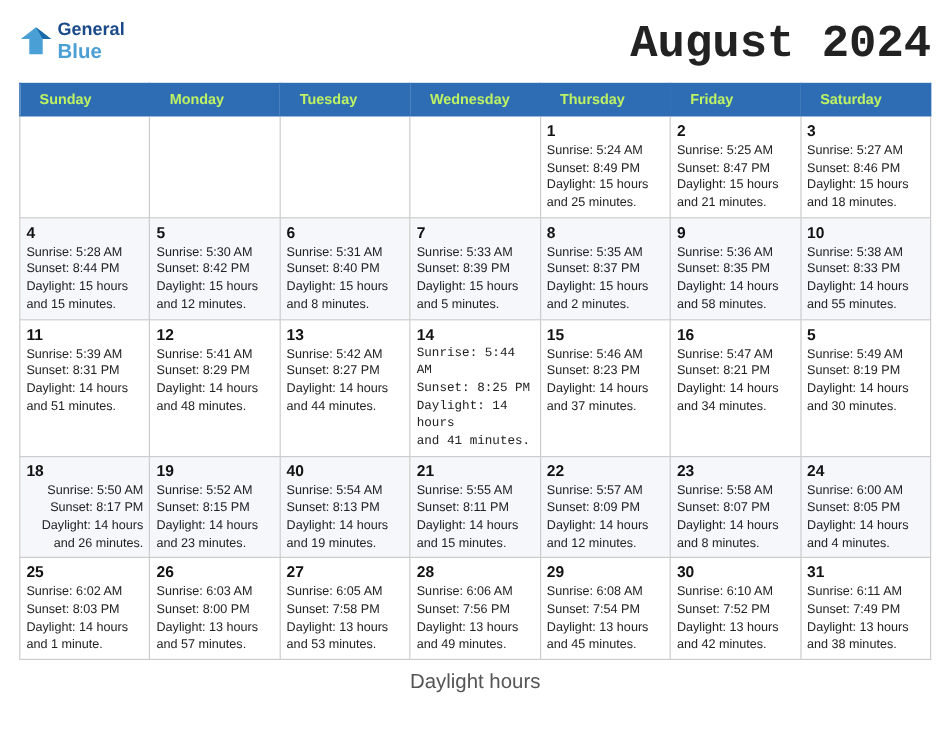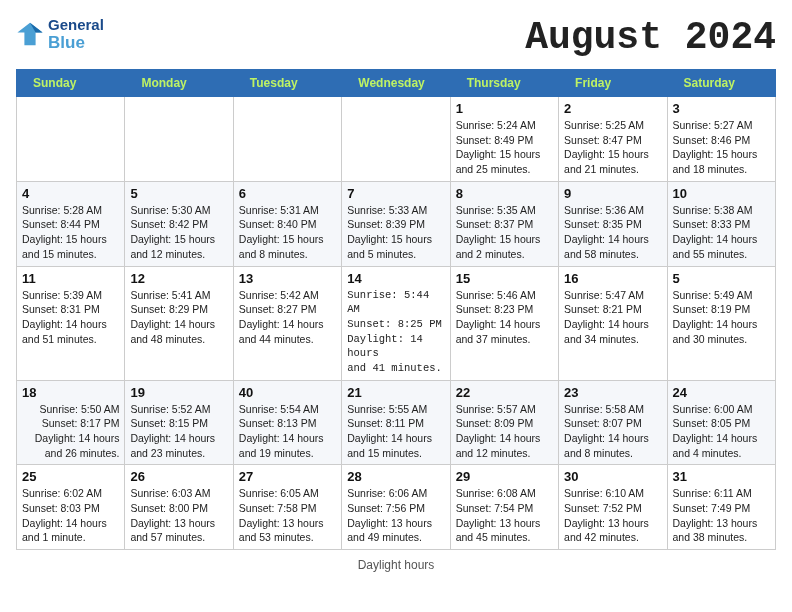--- a/index.html
+++ b/index.html
@@ -73,21 +73,21 @@
     .day-info {
       color: #222;
       font-size: 10.5px;
       line-height: 1.4;
     }
     .empty-cell {
       background: #fff !important;
     }
     .footer-note {
       margin-top: 8px;
-      font-size: 12px;
+      font-size: 17px;
       color: #555;
       text-align: center;
     }
   </style>
 </head>
 <body>
 
 <div class="header">
   <div class="logo">
     <svg class="logo-bird" viewBox="0 0 40 40" xmlns="http://www.w3.org/2000/svg">

